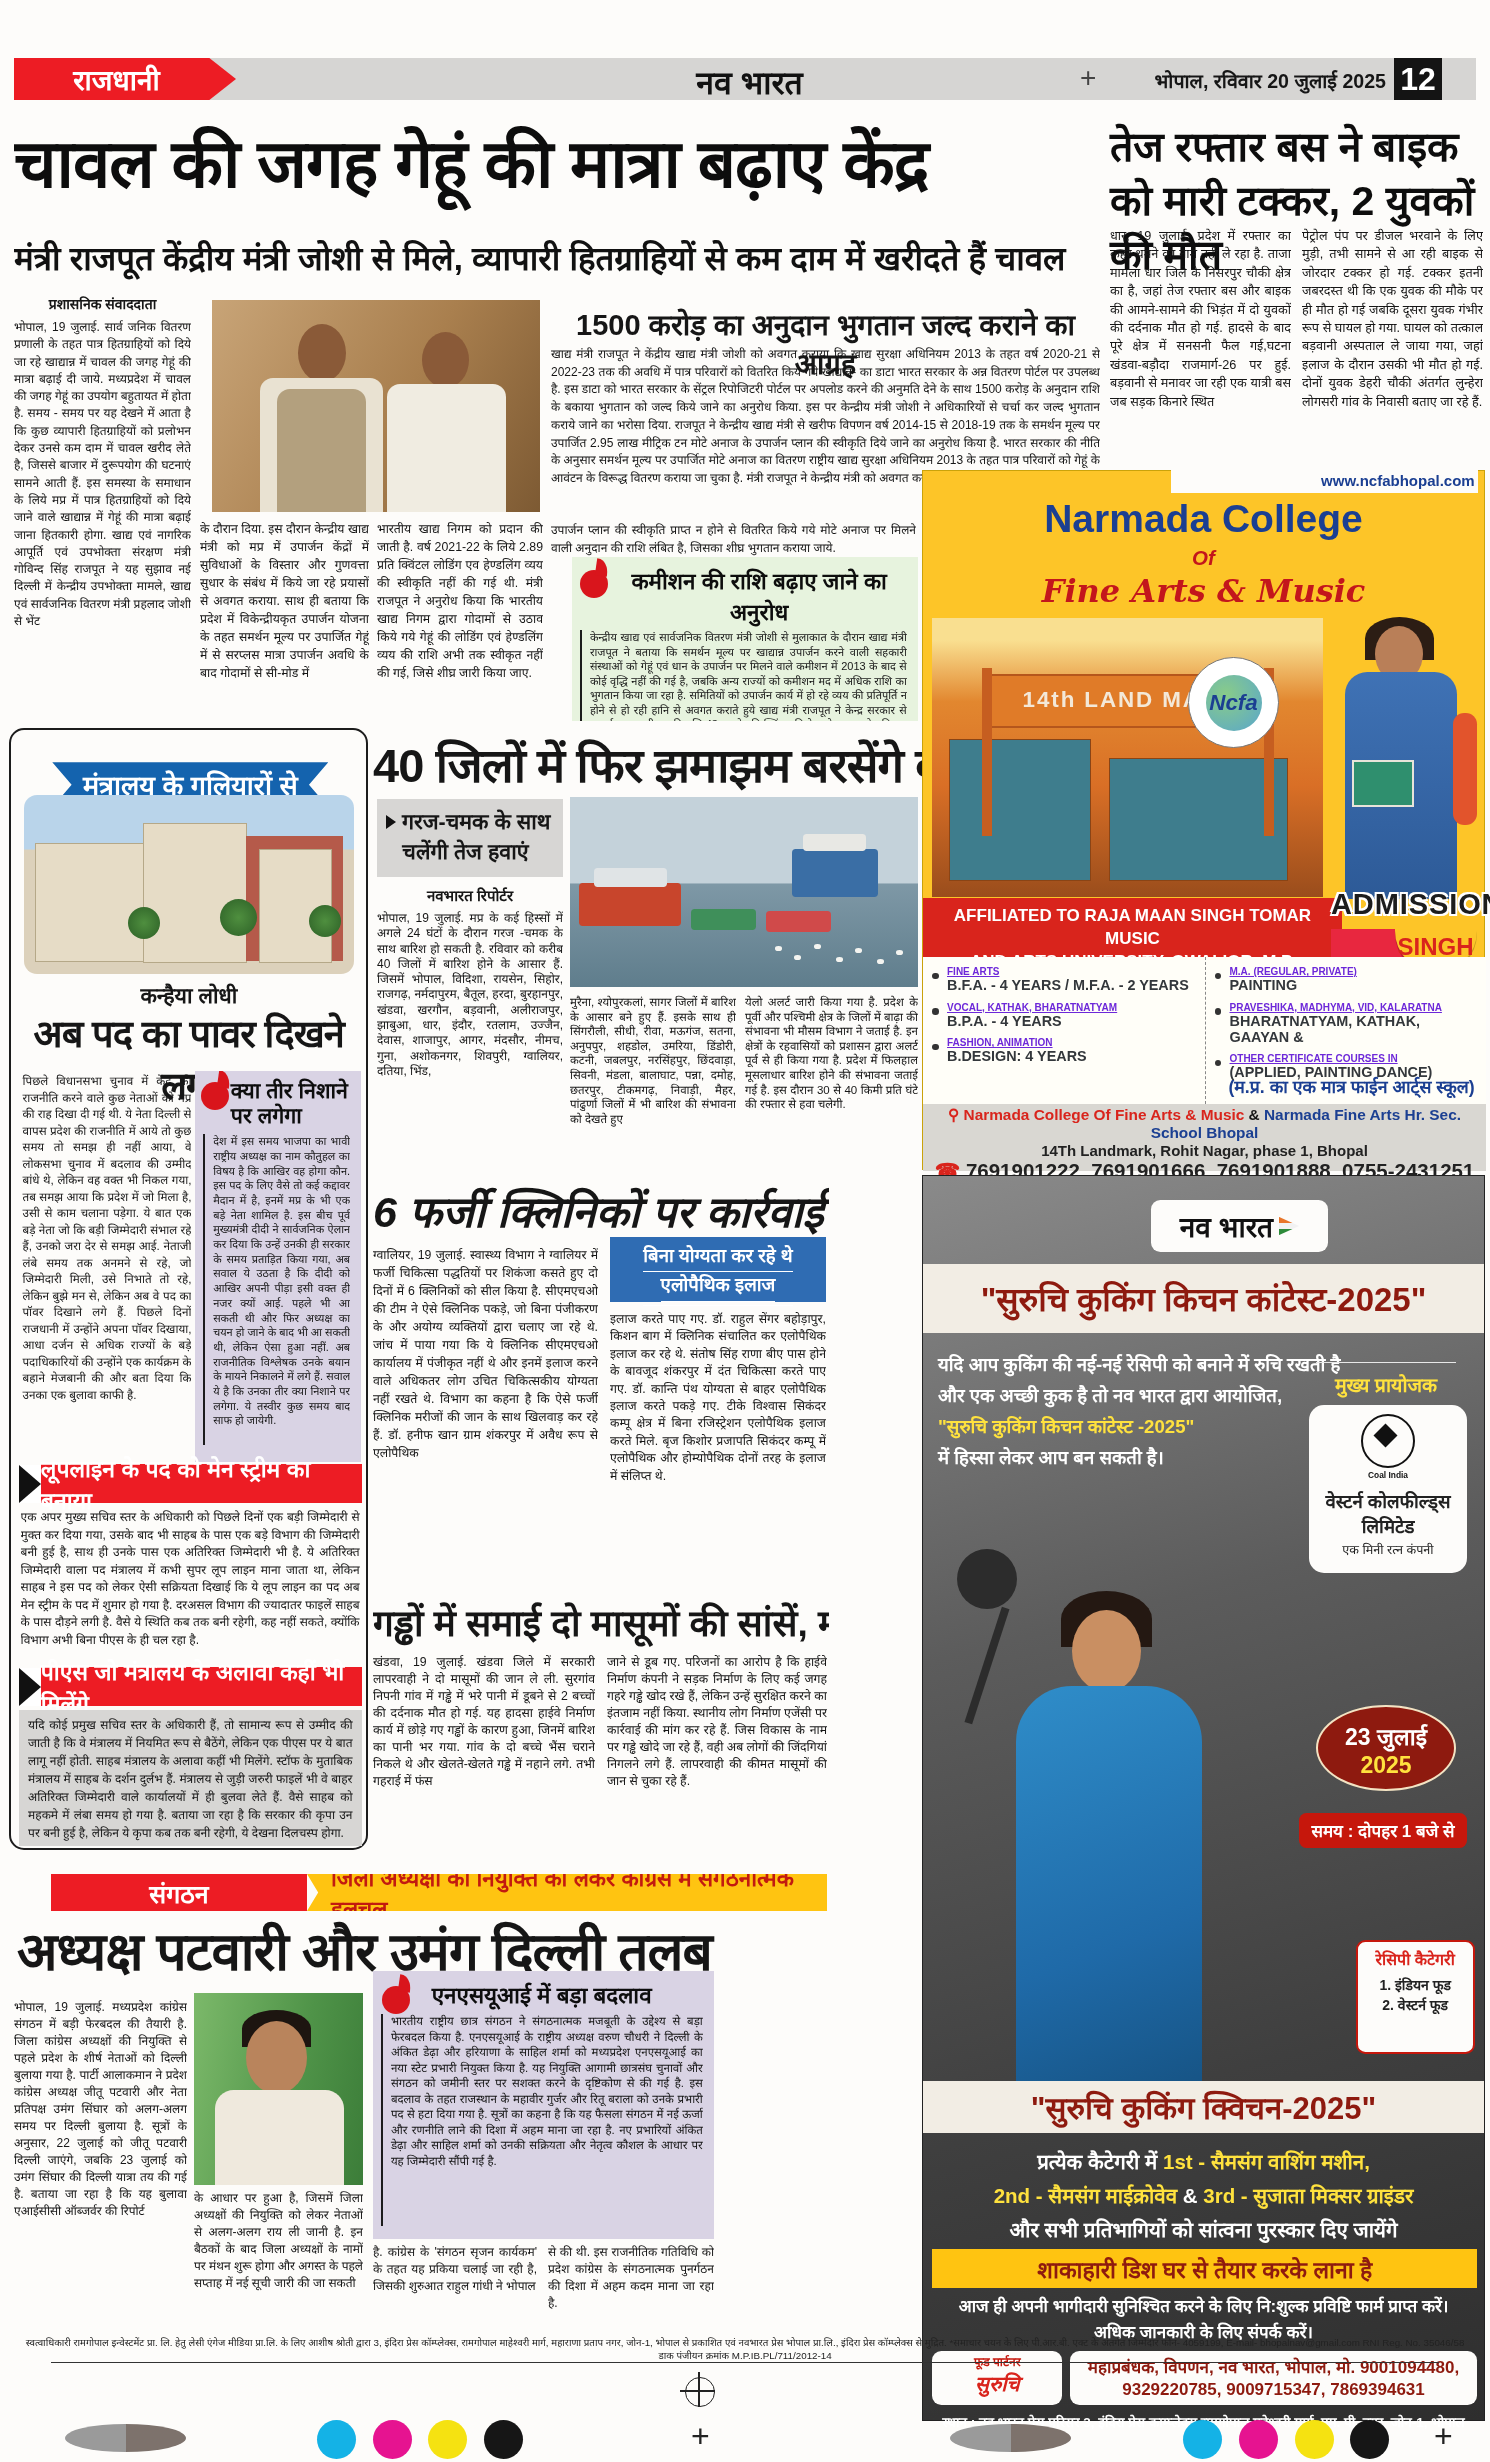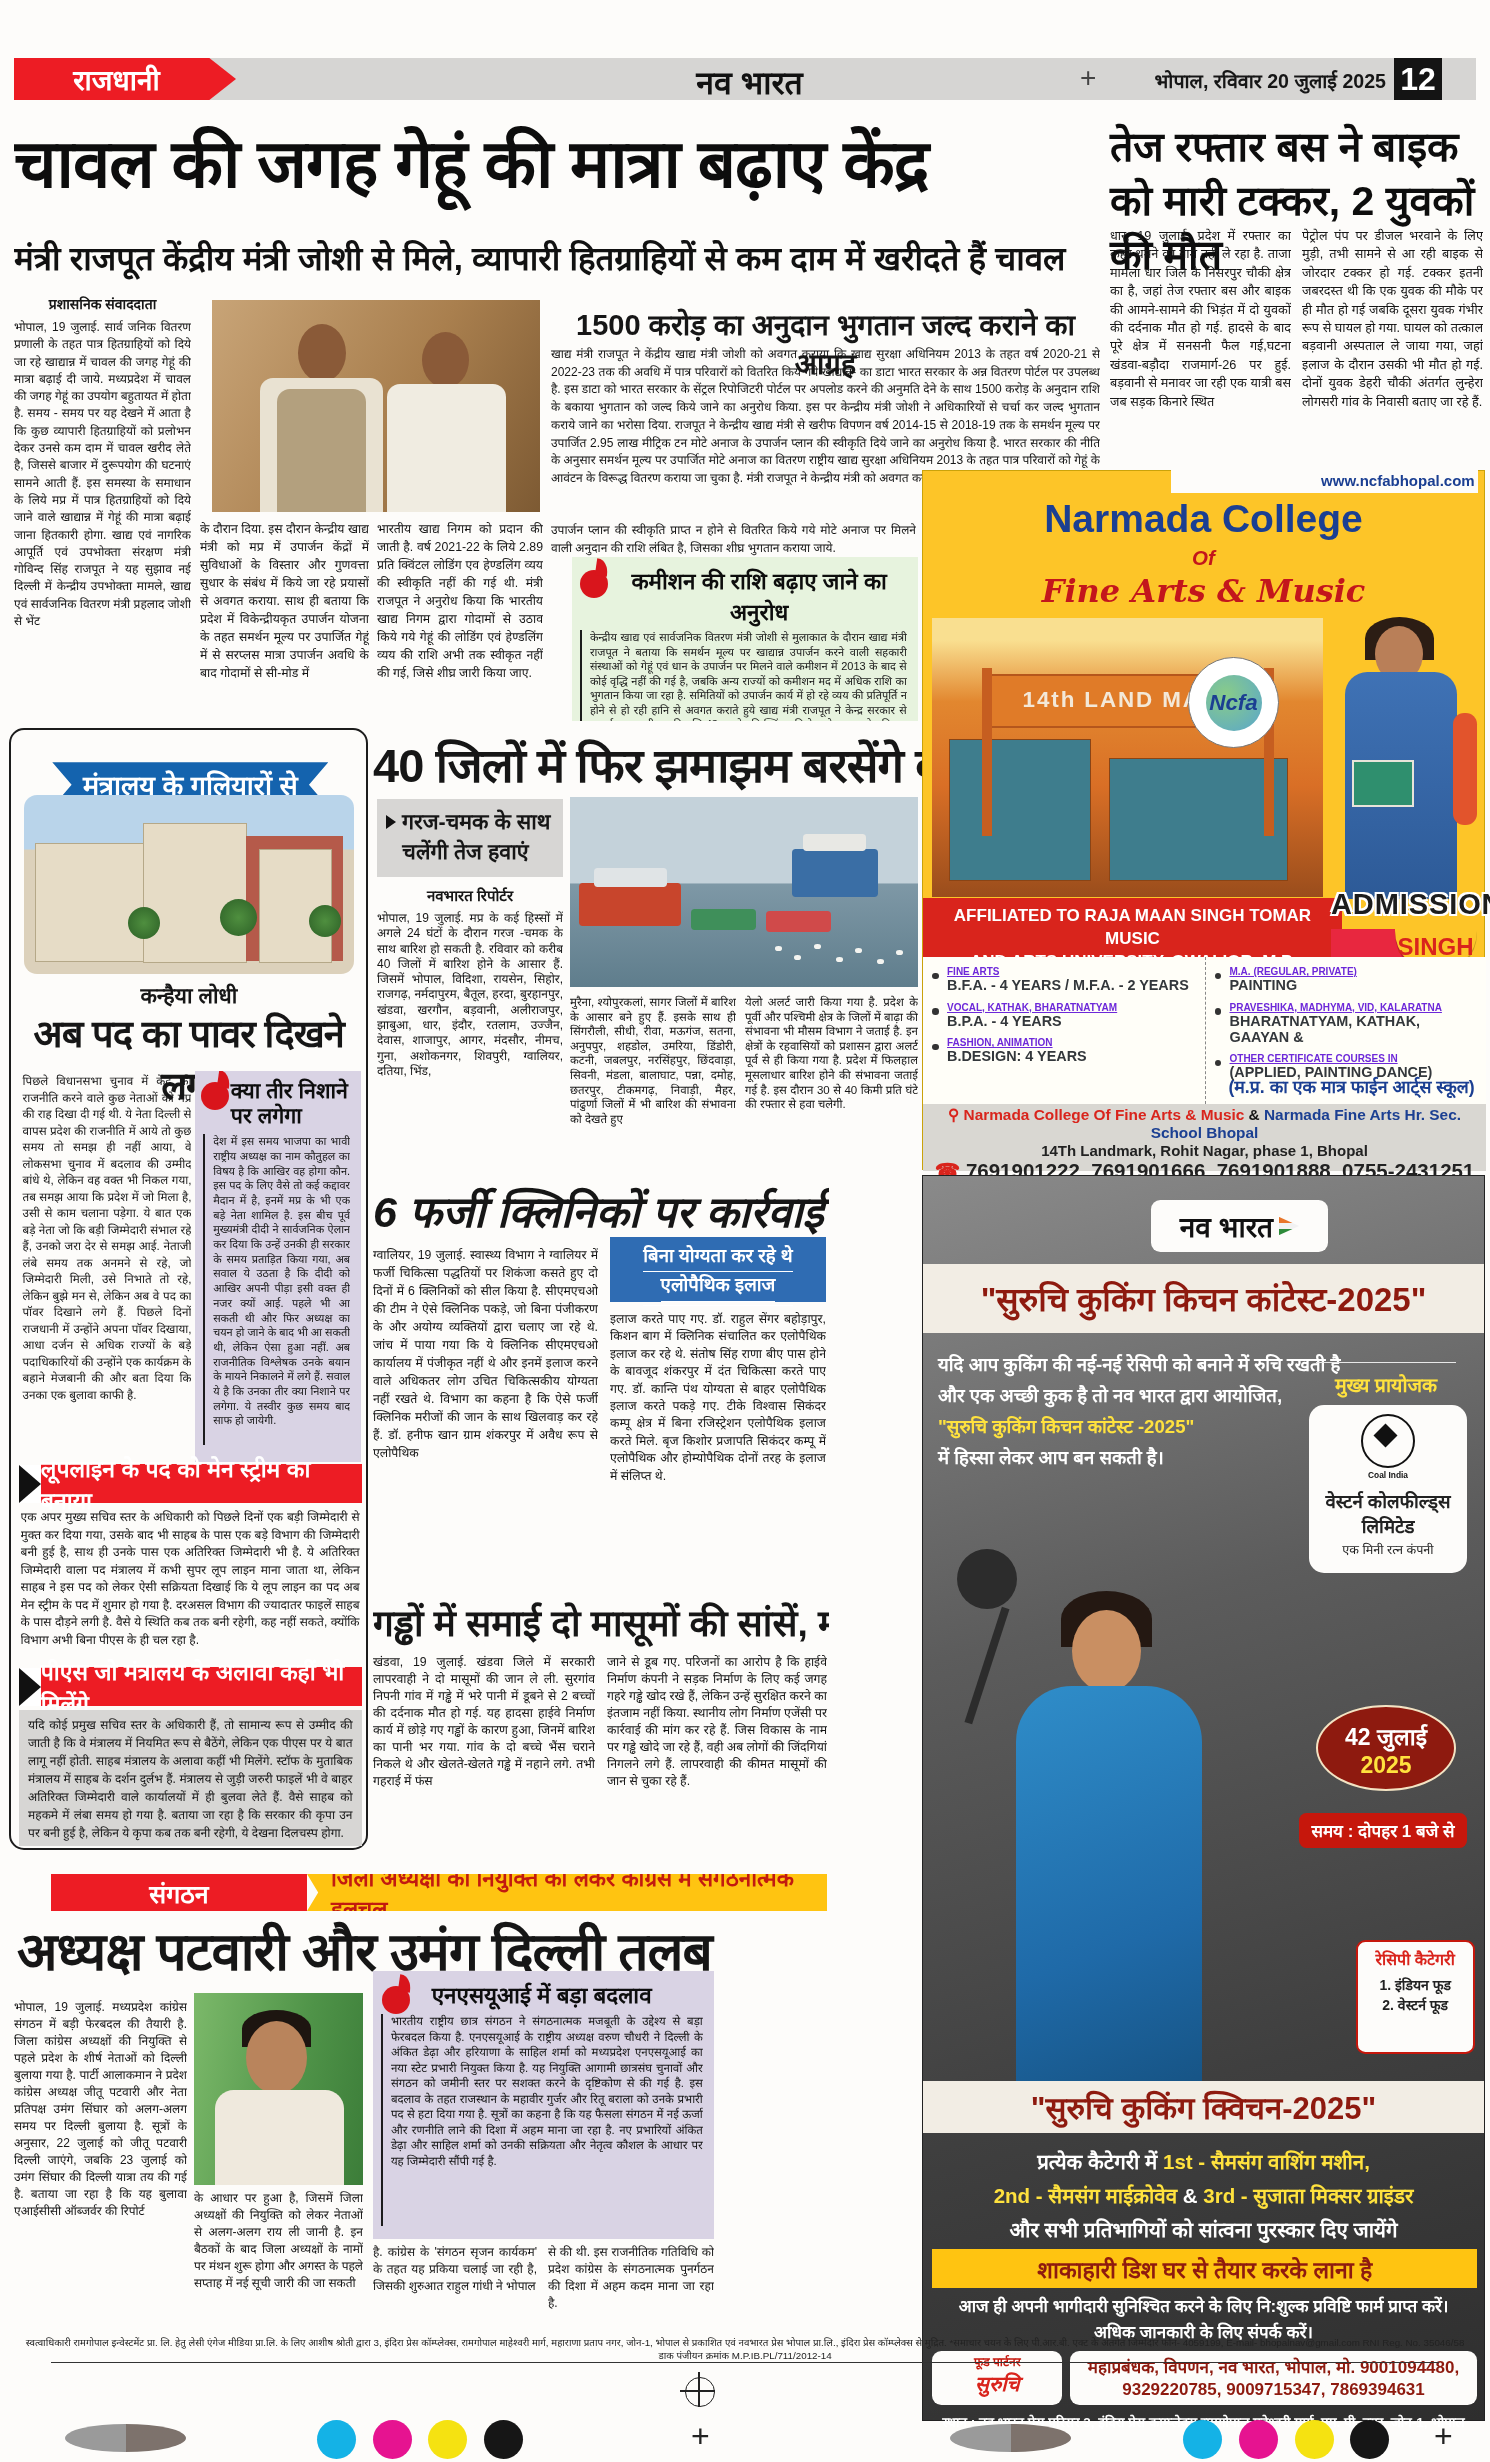--- a/index.html
+++ b/index.html
@@ -465,21 +465,21 @@
     </div>
 
     <div class="cook-woman">
       <div class="cw-spoon"></div>
       <div class="cw-hair"></div>
         <div class="cw-head"></div>
         <div class="cw-body"></div>
     </div>
 
     <div class="cook-date">
-      <span class="d1">42 जुलाई</span>
+      <span class="d1">23 जुलाई</span>
       <span class="d2">2025</span>
     </div>
     <div class="cook-time">समय : दोपहर 1 बजे से</div>
 
     <div class="recipe-box">
       <div class="rh">रेसिपी कैटेगरी</div>
       <div class="ri">
         <span>1. इंडियन फूड</span><br>
         <span>2. वेस्टर्न फूड</span>
       </div>

